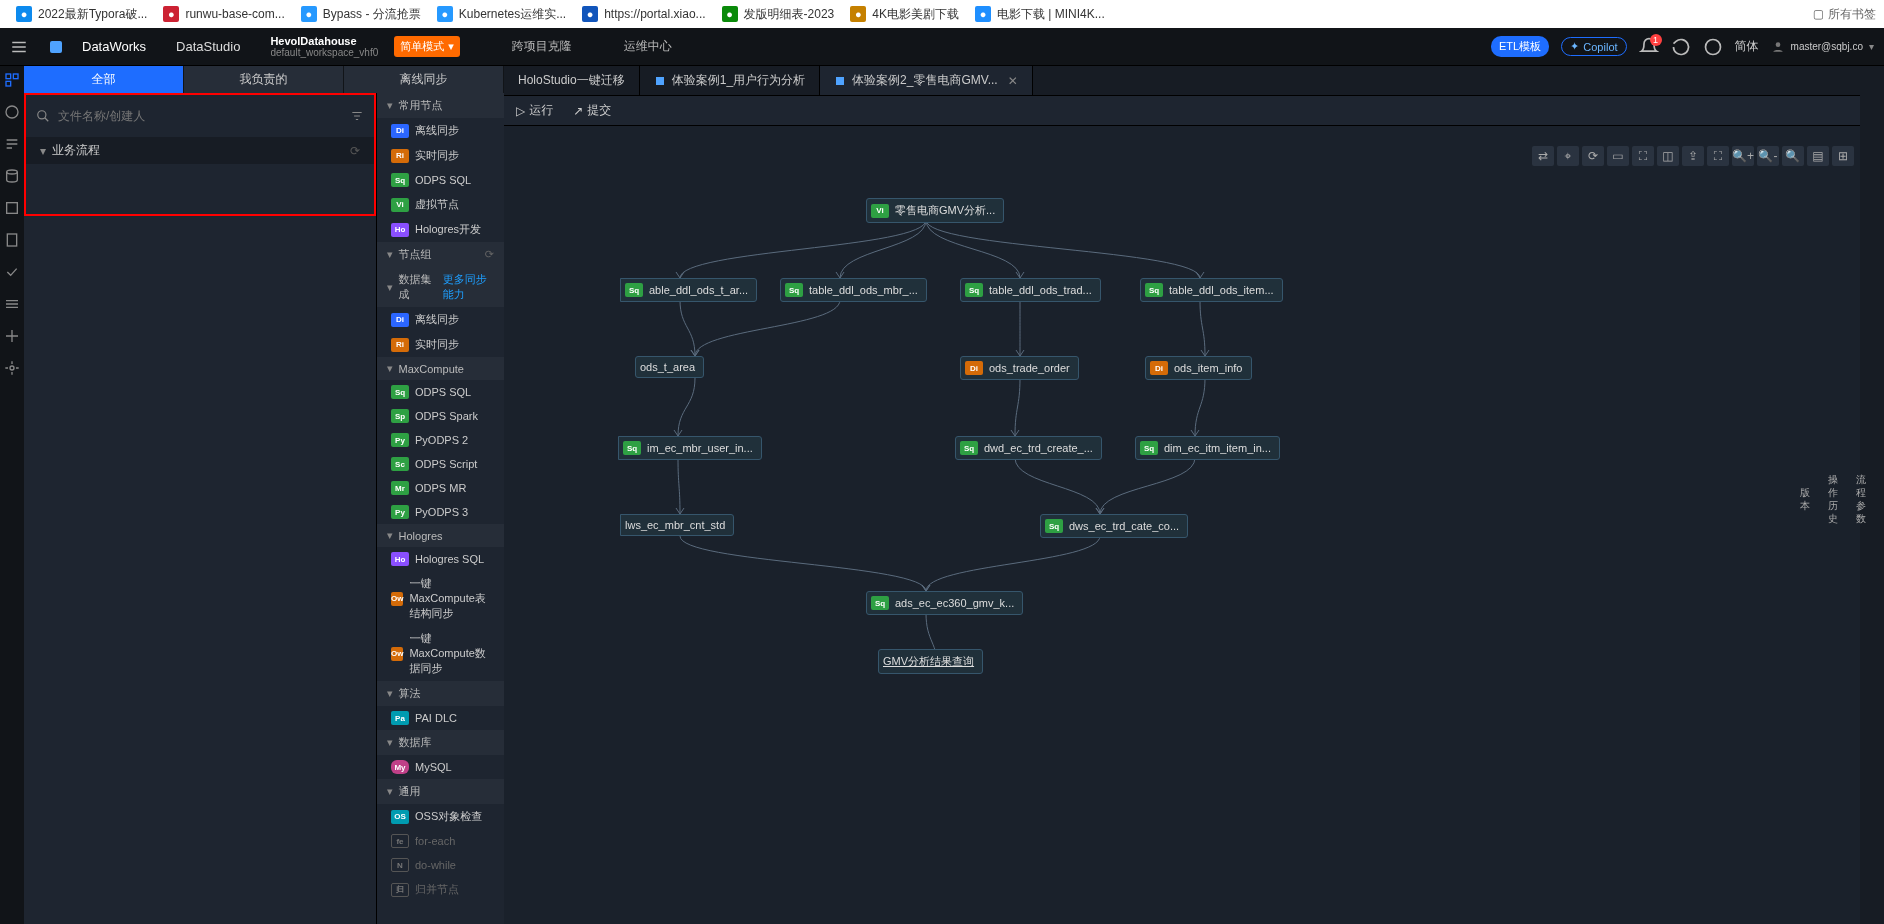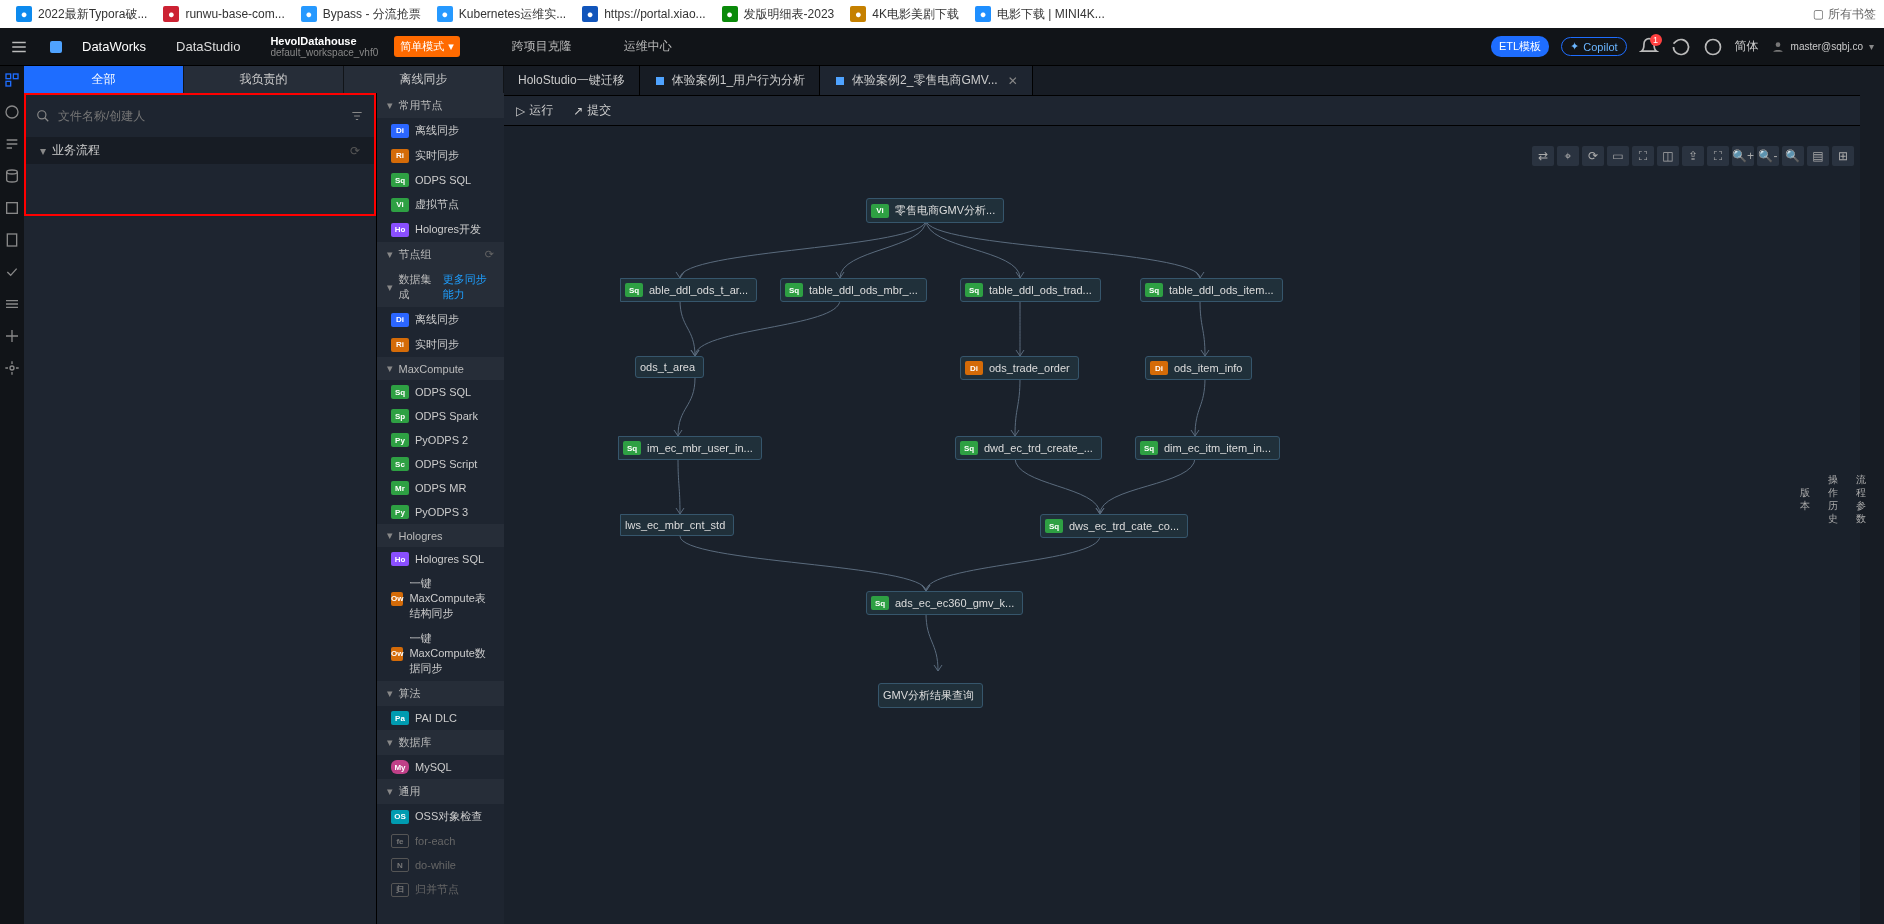--- a/index.html
+++ b/index.html
@@ -525,21 +525,21 @@
           <span>lws_ec_mbr_cnt_std</span>
         </div>
         <div class="flow-node" style="left: 536px; top: 388px;">
           <span class="node-badge nb-green">Sq</span>
           <span>dws_ec_trd_cate_co...</span>
         </div>
         <div class="flow-node" style="left: 362px; top: 465px;">
           <span class="node-badge nb-green">Sq</span>
           <span>ads_ec_ec360_gmv_k...</span>
         </div>
-        <div class="flow-node" style="left: 374px; top: 557px;">
+        <div class="flow-node" style="left: 374px; top: 523px; text-decoration: underline;">
           <span>GMV分析结果查询</span>
         </div>
       </div>
   </div>
 
   <div class="right-rail">
     <svg width="14" height="14" viewBox="0 0 24 24" fill="none" stroke="#1e6dff" stroke-width="2">
         <circle cx="12" cy="12" r="9"></circle>
         <path d="M12 8v8M8 12h8"></path>
       </svg>

